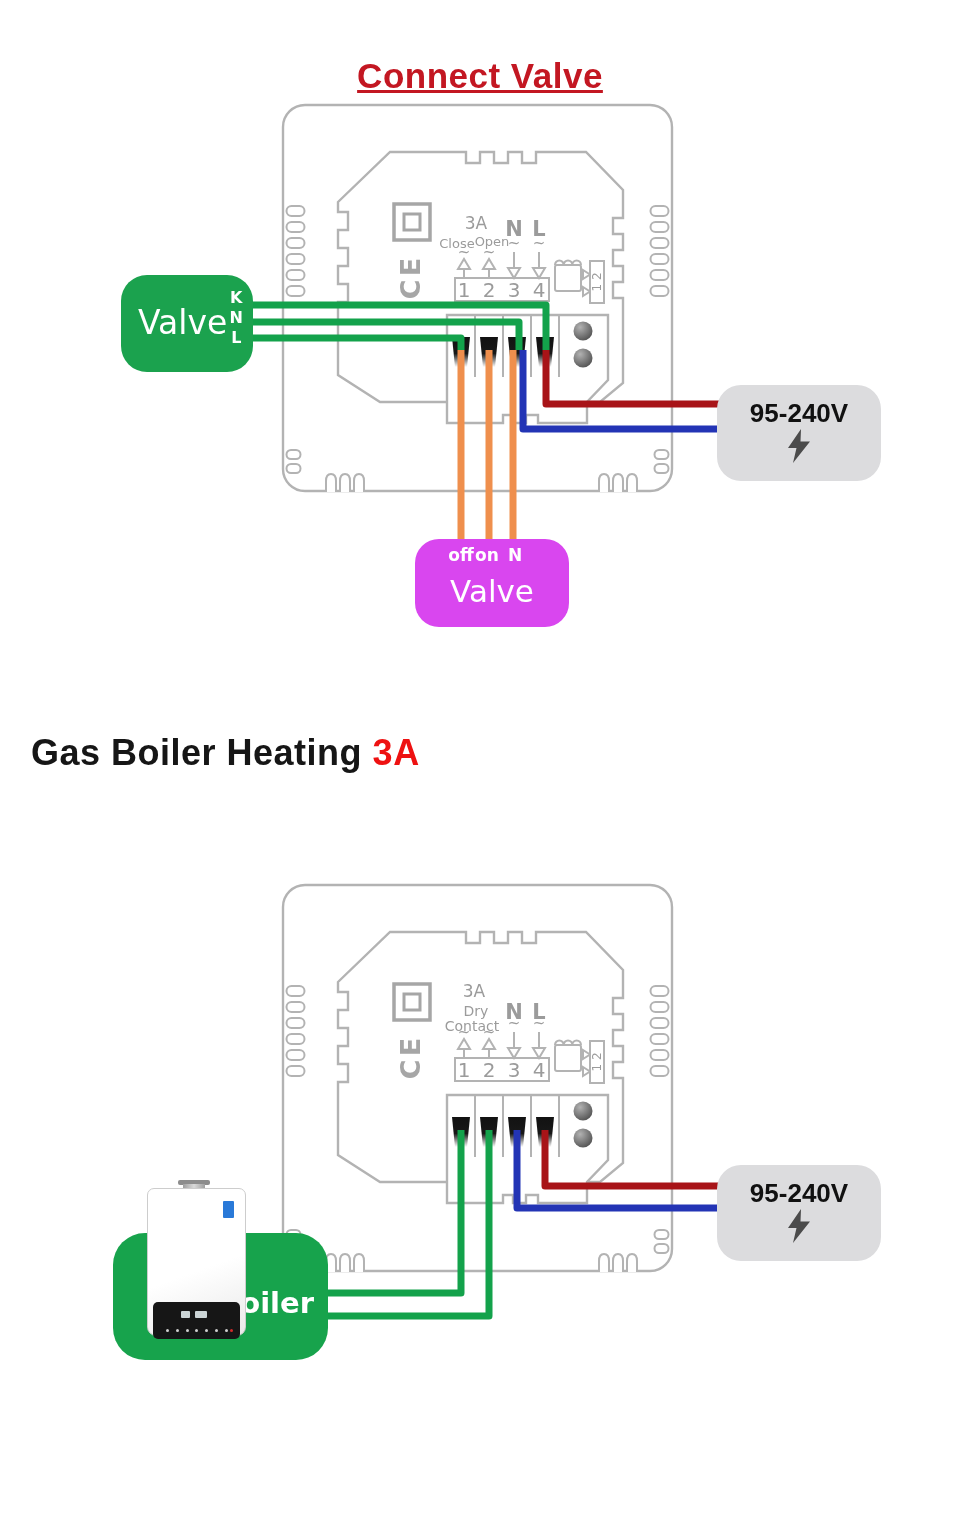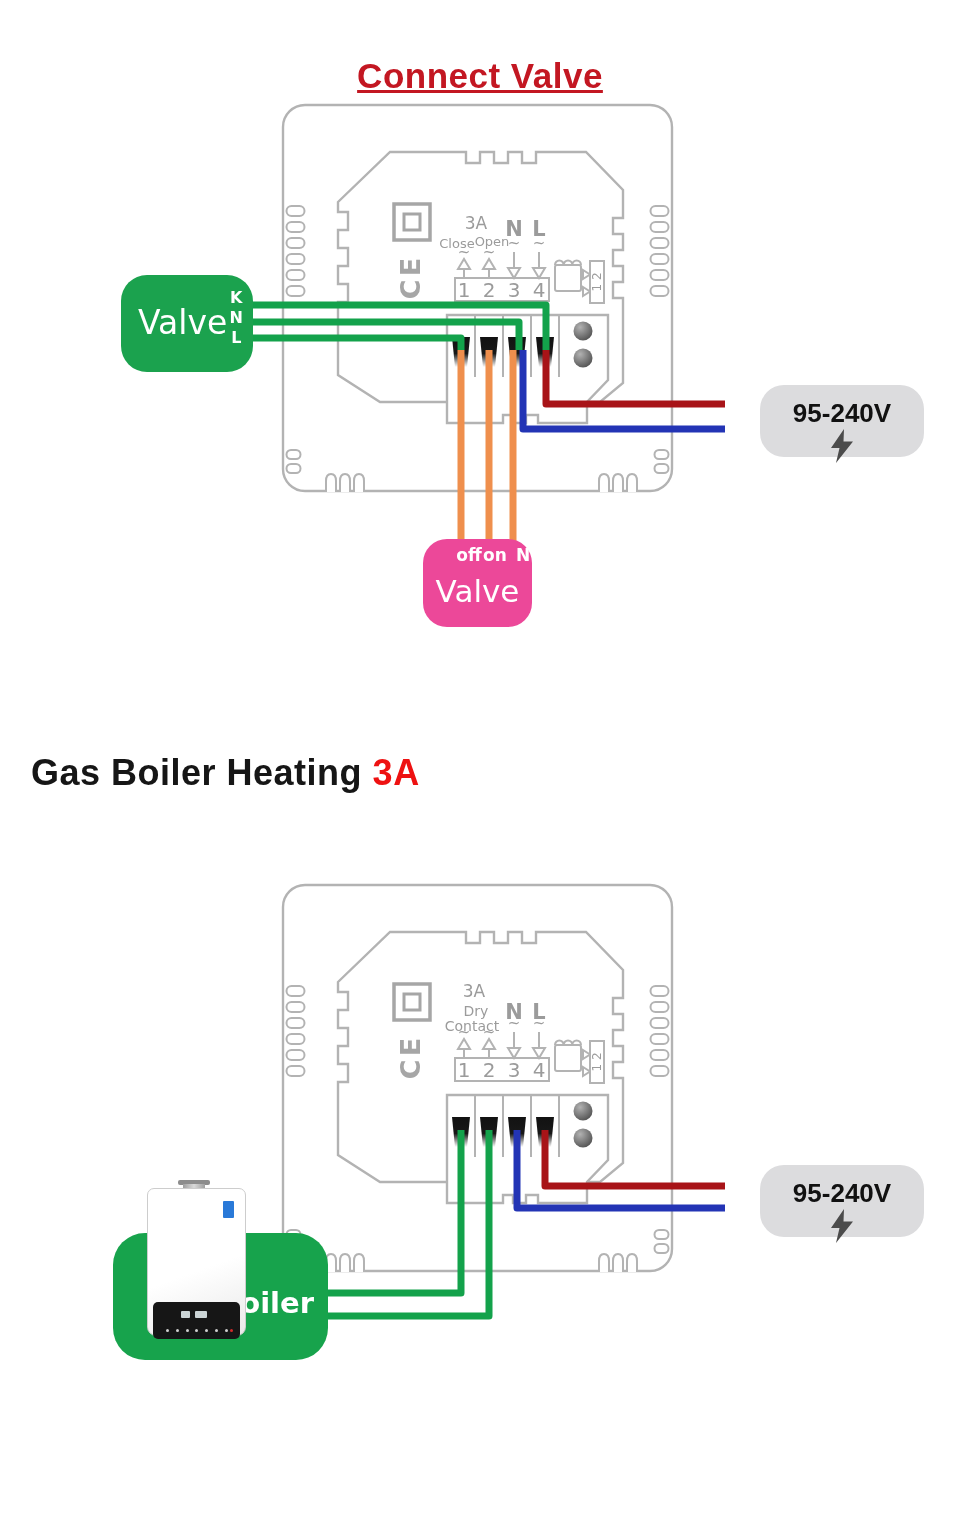--- a/index.html
+++ b/index.html
@@ -6,32 +6,32 @@
   body{width:960px;height:1533px;position:relative;background:#fff;
        font-family:"Liberation Sans","DejaVu Sans",sans-serif;overflow:hidden;}
   #bg-svg{position:absolute;left:0;top:0;z-index:0;}
   .outline{fill:#fff;stroke:#b3b3b3;stroke-width:2.4;}
   .outline-thin{fill:#fff;stroke:#b3b3b3;stroke-width:2;}
   .nofill{fill:none;stroke:#b3b3b3;stroke-width:2;}
   .glabel{fill:#9b9b9b;font-family:"DejaVu Sans",sans-serif;}
   .wire{fill:none;stroke-width:7;stroke-linejoin:round;}
   .title1{position:absolute;top:56px;left:0;width:960px;text-align:center;z-index:3;
           font-size:35px;font-weight:bold;color:#c31722;letter-spacing:.5px;margin:0;text-decoration:underline;}
-  .title2{position:absolute;top:752px;left:31px;z-index:3;font-size:36px;font-weight:bold;
+  .title2{position:absolute;top:732px;left:31px;z-index:3;font-size:36px;font-weight:bold;
           color:#161616;margin:0;letter-spacing:.5px;}
   .title2 .amp{color:#ee1111;}
   .colorbox{position:absolute;z-index:2;color:#fff;}
   .valve-src{left:121px;top:275px;width:132px;height:97px;background:#1ba24e;border-radius:26px;}
   .valve-src .vlabel{position:absolute;left:17px;top:28px;font-size:33px;font-family:"DejaVu Sans",sans-serif;}
   .valve-src .knl{position:absolute;right:10px;top:13px;text-align:center;font-size:16px;
                   font-weight:bold;line-height:20px;font-family:"DejaVu Sans",sans-serif;}
-  .power-box{width:164px;height:72px;background:#dcdcde;border-radius:24px;text-align:center;margin-left:43px;}
+  .power-box{width:164px;height:96px;background:#dcdcde;border-radius:24px;text-align:center;}
   .power-box .pv{color:#111;font-size:26px;font-weight:bold;margin-top:13px;}
   .p1{left:717px;top:385px;} .p2{left:717px;top:1165px;}
-  .valve-load{left:415px;top:539px;width:109px;height:88px;background:#ec4899;border-radius:24px;margin-left:8px;}
+  .valve-load{left:415px;top:539px;width:154px;height:88px;background:#d946ef;border-radius:24px;}
   .valve-load .row{position:absolute;top:6px;left:0;width:100%;font-size:17px;font-weight:bold;
                    font-family:"DejaVu Sans",sans-serif;}
   .valve-load .row span{position:absolute;transform:translateX(-50%);}
   .valve-load .vlabel{position:absolute;left:50%;top:34px;transform:translateX(-50%);
                       font-size:31px;font-family:"DejaVu Sans",sans-serif;}
   .boiler-box{left:113px;top:1233px;width:215px;height:127px;background:#17a34c;border-radius:32px;}
   .boiler-box .blabel{position:absolute;right:14px;top:53px;font-size:29px;font-weight:bold;
                       font-family:"DejaVu Sans",sans-serif;}
   .boiler-img{position:absolute;left:147px;top:1180px;width:99px;height:155px;z-index:3;}
   .boiler-body{position:absolute;left:0;top:8px;width:97px;height:146px;

